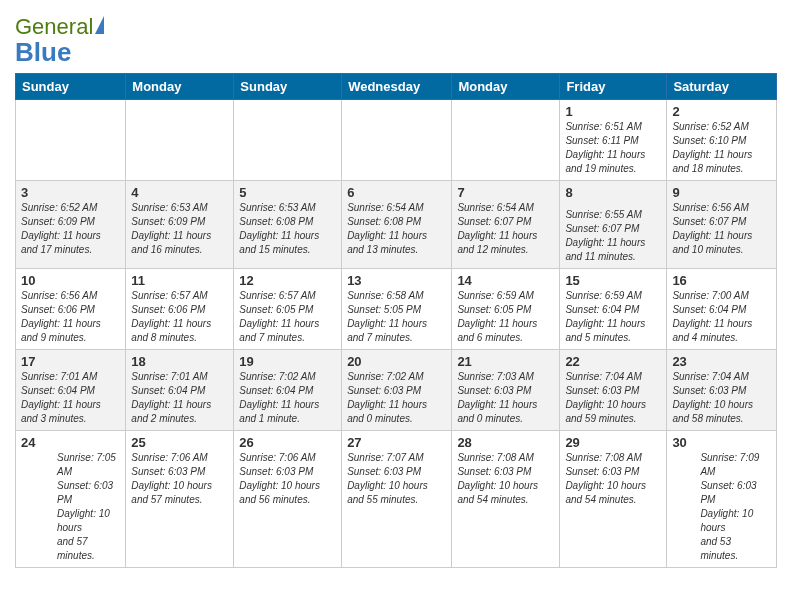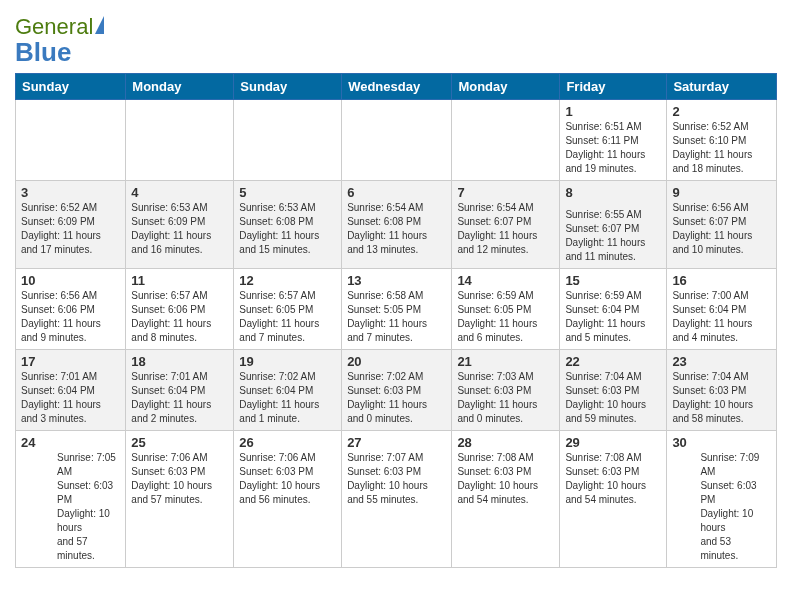--- a/index.html
+++ b/index.html
@@ -73,20 +73,21 @@
     .day-num {
       font-size: 13px;
       font-weight: bold;
       display: block;
       margin-bottom: 1px;
     }
     .day-info {
       font-size: 10px;
       line-height: 1.4;
       color: #333;
+      font-style: italic;
     }
     .empty-cell {
       background: #fff !important;
     }
     .logo-wrapper {
       display: flex;
       align-items: center;
     }
     .logo-gen {
       font-size: 22px;

